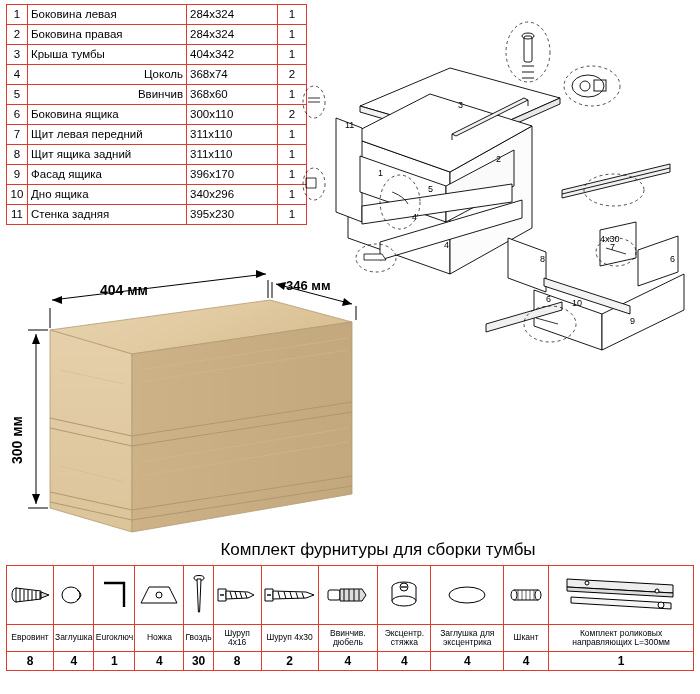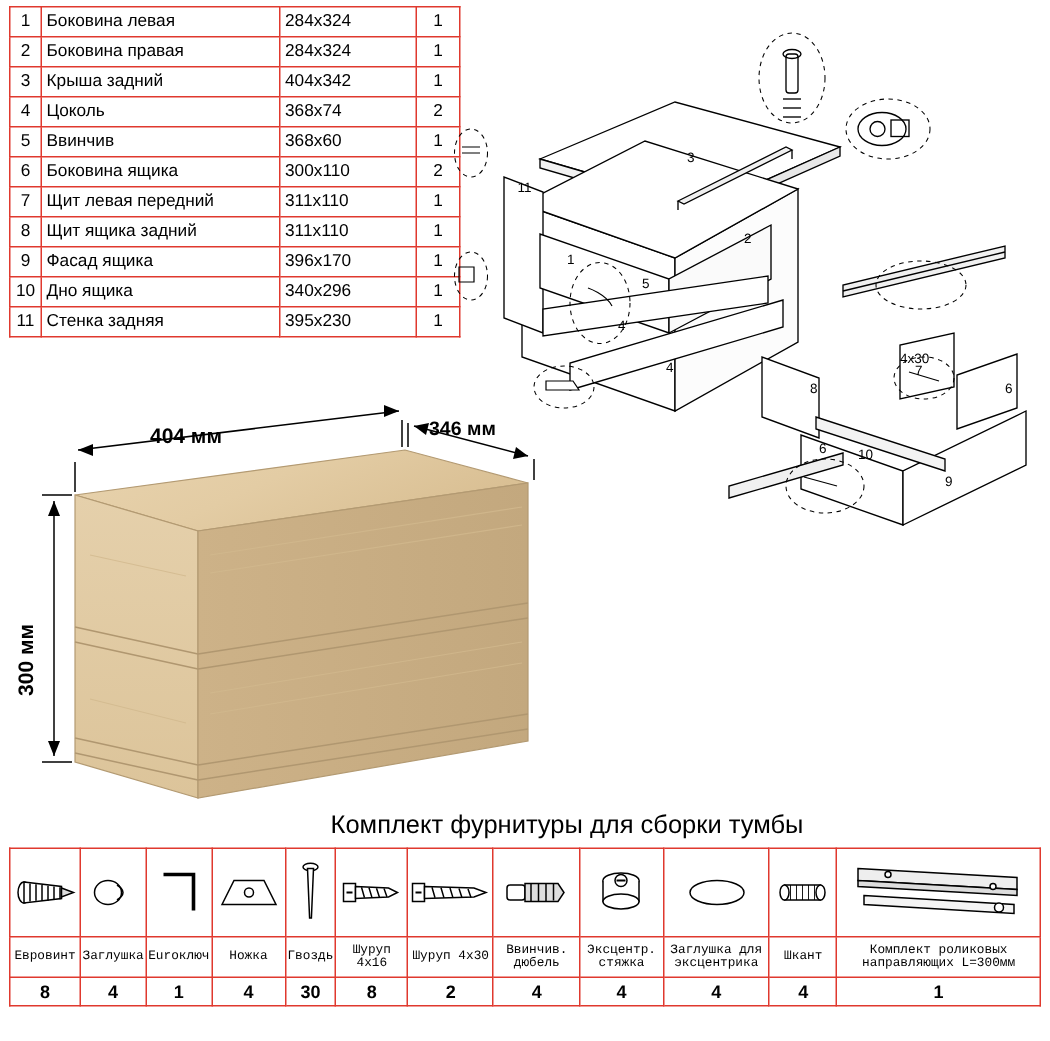--- a/index.html
+++ b/index.html
@@ -19,21 +19,21 @@
   }
   .parts-table td{
     border:1px solid #e0392e;
     padding:1px 3px;
     height:17px;
     line-height:15px;
     white-space:nowrap;
   }
   .parts-table td.num{width:14px;text-align:center;}
   .parts-table td.name{width:152px;text-align:left;}
-  .parts-table td.name.c{text-align:left;}
+  .parts-table td.name.c{text-align:right;}
   .parts-table td.dim{width:84px;}
   .parts-table td.qty{width:22px;text-align:center;}
 
   
   .diagram{
     position:absolute;left:300px;top:6px;width:396px;height:350px;
   }
   .diagram svg{display:block;}
 
   
@@ -52,21 +52,21 @@
     font-size:8.5px;
     width:688px;
   }
   .hw-table td{
     border:1px solid #e0392e;
     text-align:center;
     vertical-align:middle;
     padding:0;
   }
   .hw-table tr.icons td{height:58px;}
-  .hw-table tr.labels td{height:24px;padding:1px 1px;line-height:9.5px;font-family:Liberation Mono, monospace;}
+  .hw-table tr.labels td{height:24px;padding:1px 1px;line-height:9.5px;}
   .hw-table tr.counts td{height:18px;font-size:12px;font-weight:bold;}
   .hw-icon{display:block;margin:0 auto;}
 </style>
 </head>
 <body>
 
 <table class="parts-table">
   <tbody id="parts-body">
       <tr>
         <td class="num">1</td>
@@ -75,21 +75,21 @@
         <td class="qty">1</td>
       </tr>
       <tr>
         <td class="num">2</td>
         <td class="name">Боковина правая</td>
         <td class="dim">284х324</td>
         <td class="qty">1</td>
       </tr>
       <tr>
         <td class="num">3</td>
-        <td class="name">Крыша задний</td>
+        <td class="name">Крыша тумбы</td>
         <td class="dim">404х342</td>
         <td class="qty">1</td>
       </tr>
       <tr>
         <td class="num">4</td>
         <td class="name c">Цоколь</td>
         <td class="dim">368х74</td>
         <td class="qty">2</td>
       </tr>
       <tr>

